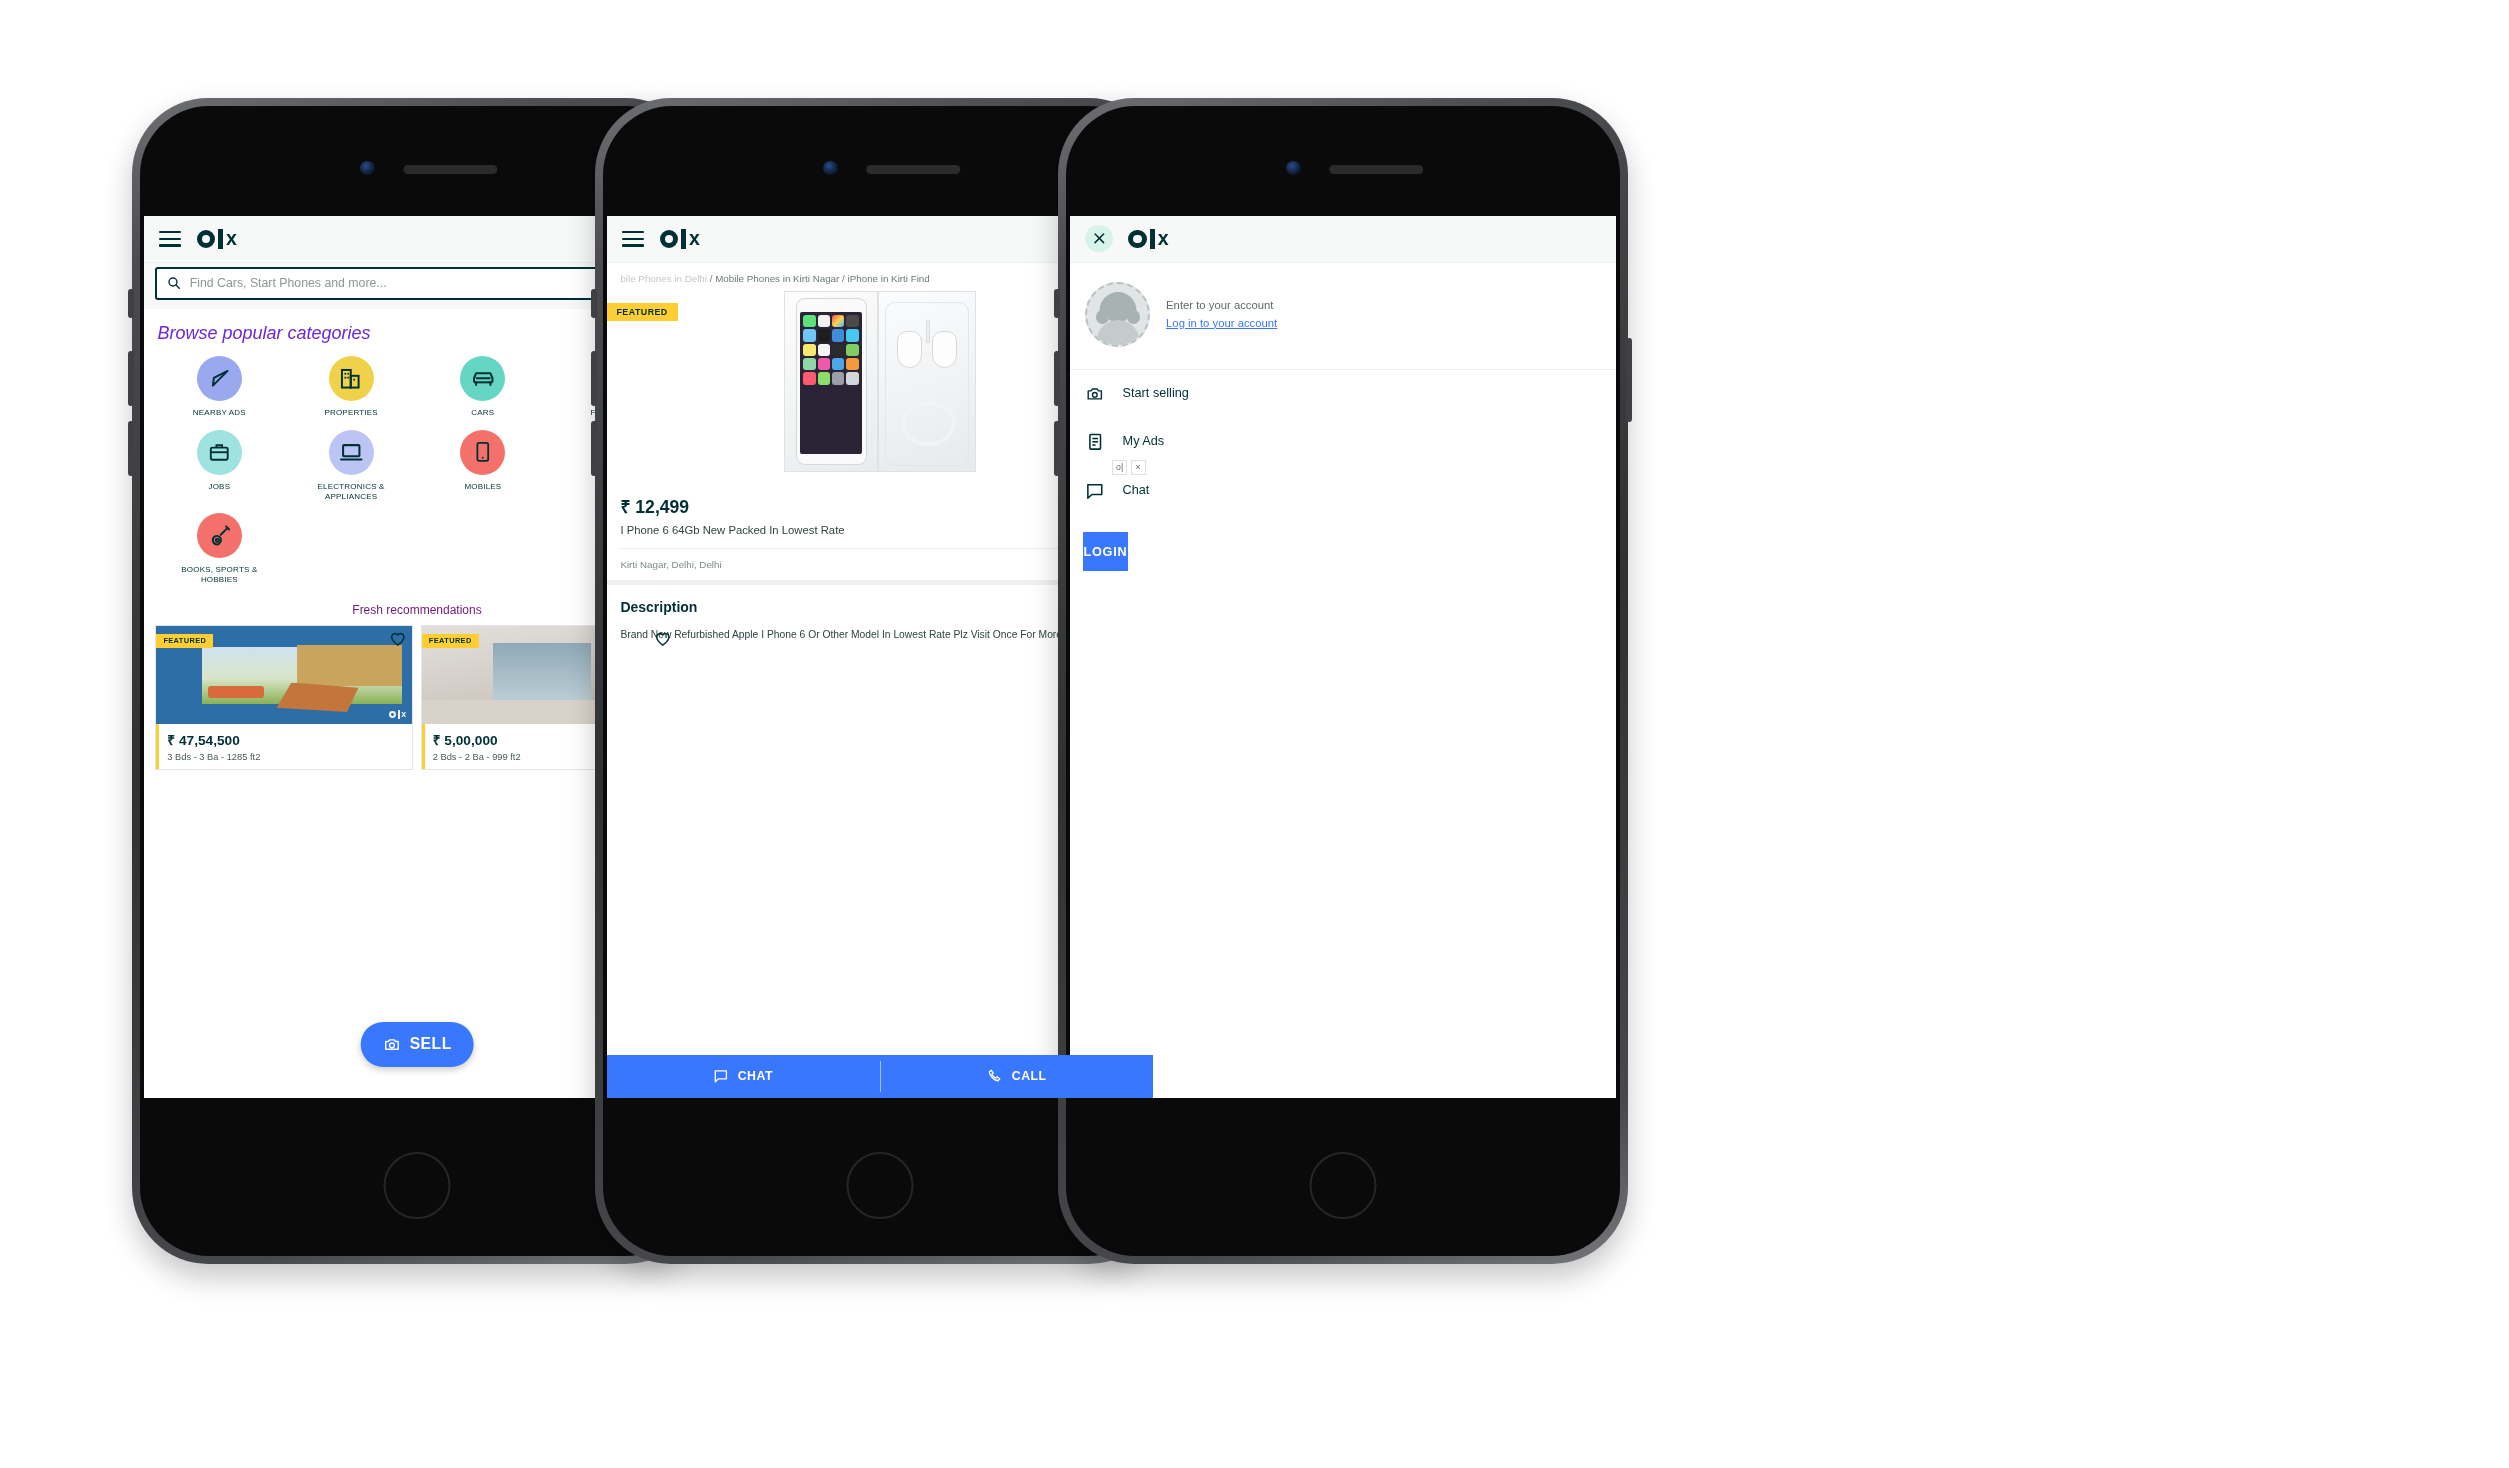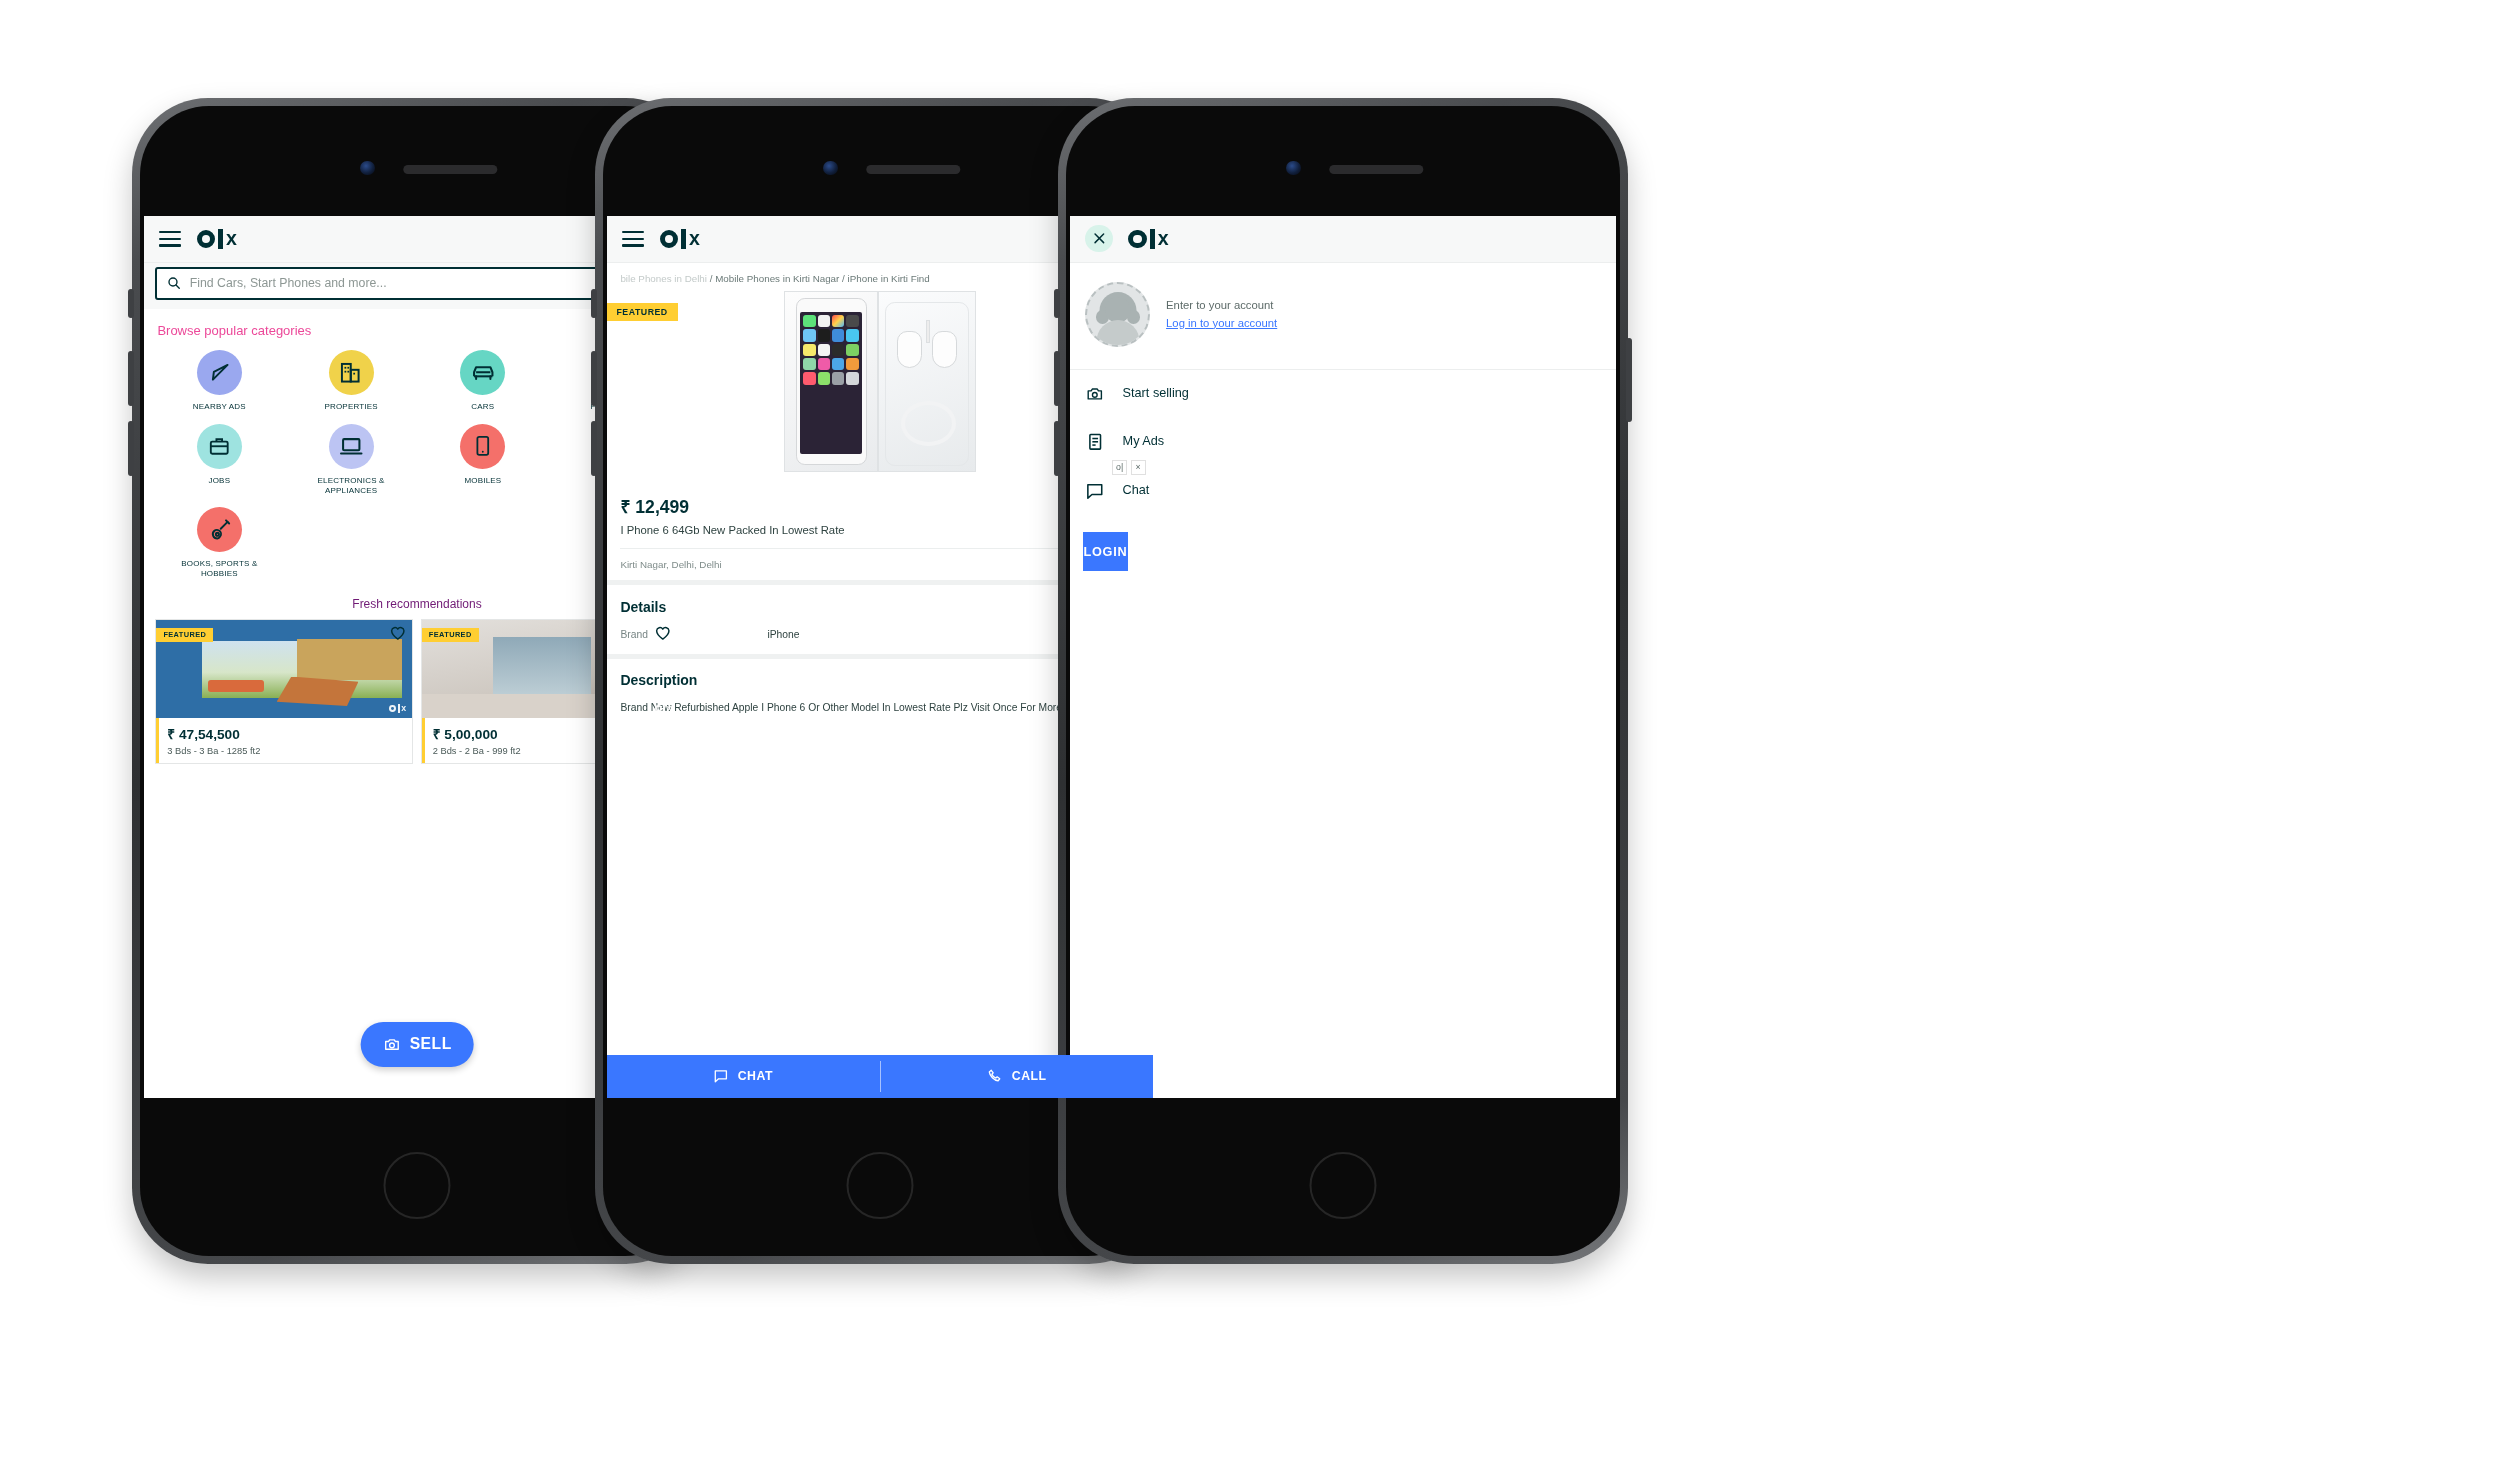--- a/index.html
+++ b/index.html
@@ -88,21 +88,21 @@
   .searchwrap { background:#f7f8f8; padding: 3.9px 11.8px 9.8px; }
   .searchbox {
     display:flex; align-items:center;
     height:33px; background:#ffffff;
     border:2px solid #002f34; border-radius:2.9px;
     padding: 0 9.8px; gap: 8.8px;
   }
   .search-ph { font-size:12.3px; color:#8d9794; }
 
   .sec-head { display:flex; align-items:center; padding: 13.7px 13.7px 2px; }
-  .sec-title { font-size:13px; color:#ec4899; }
+  .sec-title { font-size:18px; color:#6d28d9;font-style:italic; }
   .see-all { margin-left:auto; font-size:12.7px; font-weight:bold; color:#3a77ff; letter-spacing:0.2px; }
 
   .cat-grid { display:grid; grid-template-columns:repeat(4,1fr); padding: 9.8px 9.8px 5.9px; row-gap: 11.8px; }
   .cat { display:flex; flex-direction:column; align-items:center; }
   .cat-circle { width:45px; height:45px; border-radius:50%; display:flex; align-items:center; justify-content:center; }
   .cat-label { margin-top:6.9px; font-size:8px; color:#002f34; text-align:center; letter-spacing:0.2px; line-height:1.25; max-width:82px; }
 
   .fresh-title { font-size:12px; color:#701a75; padding: 11.8px 13.7px 7.8px; text-align: center; }
   .cards { display:flex; gap:7.8px; padding: 0 11.8px; }
   .card { flex:1; border:1px solid #e4e6e6; background:#fff; position:relative; }
@@ -506,27 +506,20 @@
               </svg>
             </div>
           </div>
           <div class="ad-title">I Phone 6 64Gb New Packed In Lowest Rate</div>
           <div class="loc-row">
             <span>Kirti Nagar, Delhi, Delhi</span>
             <span class="date">Dec 26</span>
           </div>
         </div>
 
-        <div class="block">
-          <h3>Details</h3>
-          <div class="detail-row">
-            <span class="k">Brand</span>
-            <span class="v">iPhone</span>
-          </div>
-        </div>
 
         <div class="block">
           <h3>Description</h3>
           <div class="desc-text">Brand New Refurbished Apple I Phone 6 Or Other Model In Lowest Rate Plz Visit Once For More Info</div>
         </div>
 
         <div class="actionbar">
           <button>
             <svg width="15.7" height="15.7" viewBox="0 0 24 24" fill="none" stroke="#fff" stroke-width="2">
               <path d="M3.5 4.5h17v12h-12l-5 4.5z" stroke-linejoin="round"></path>

